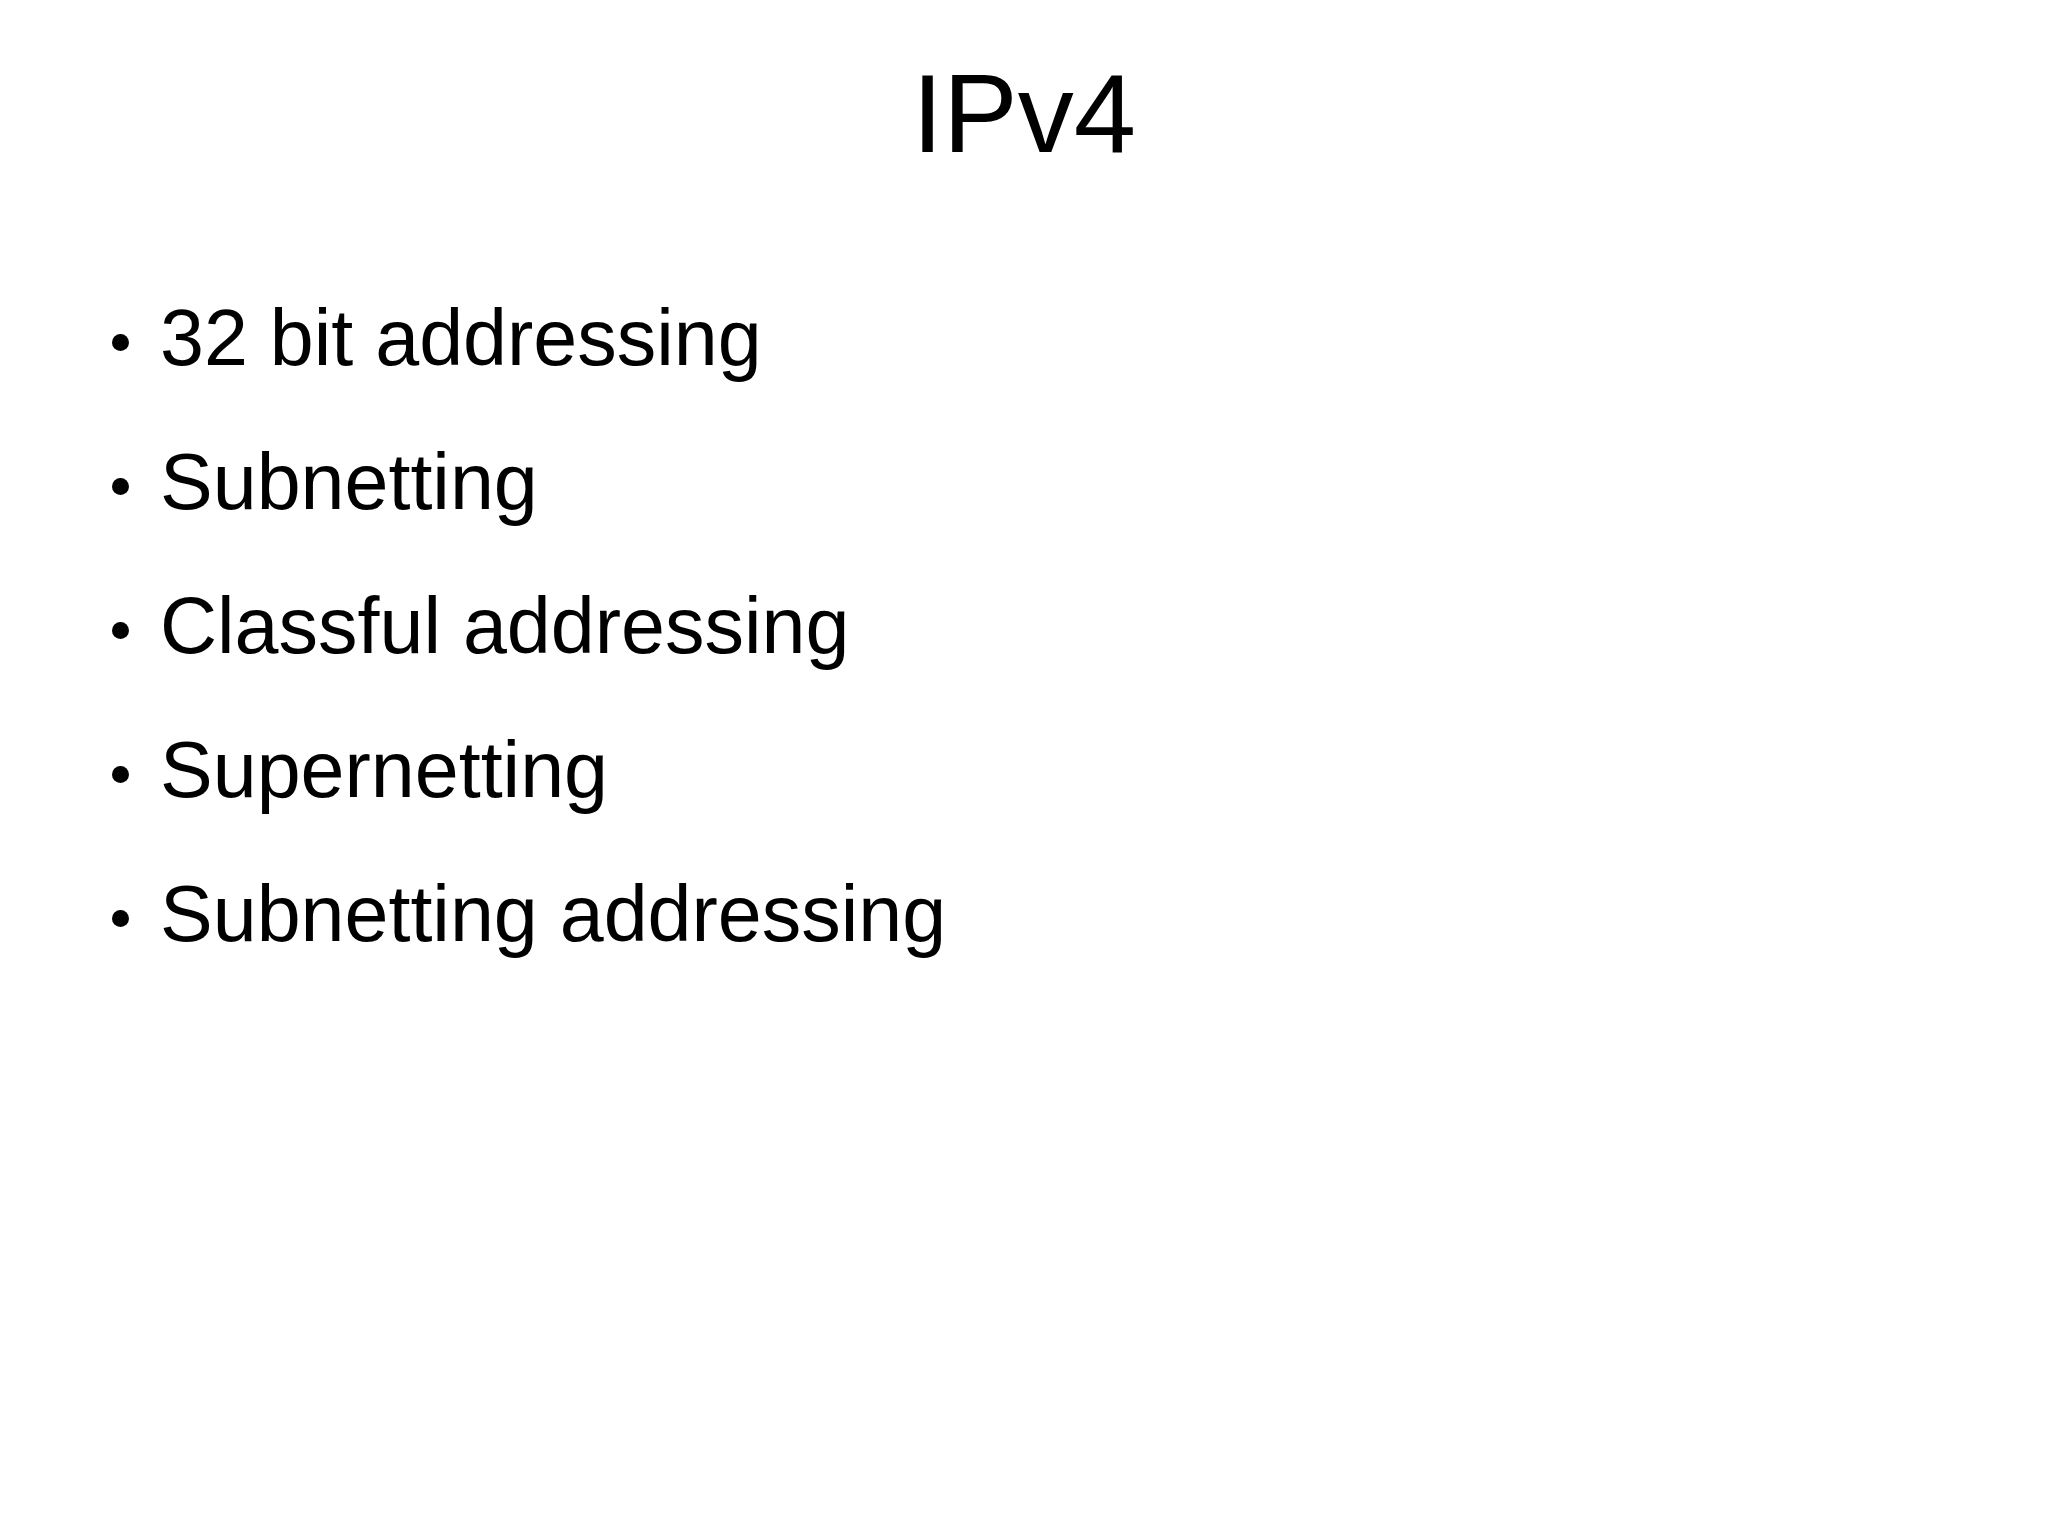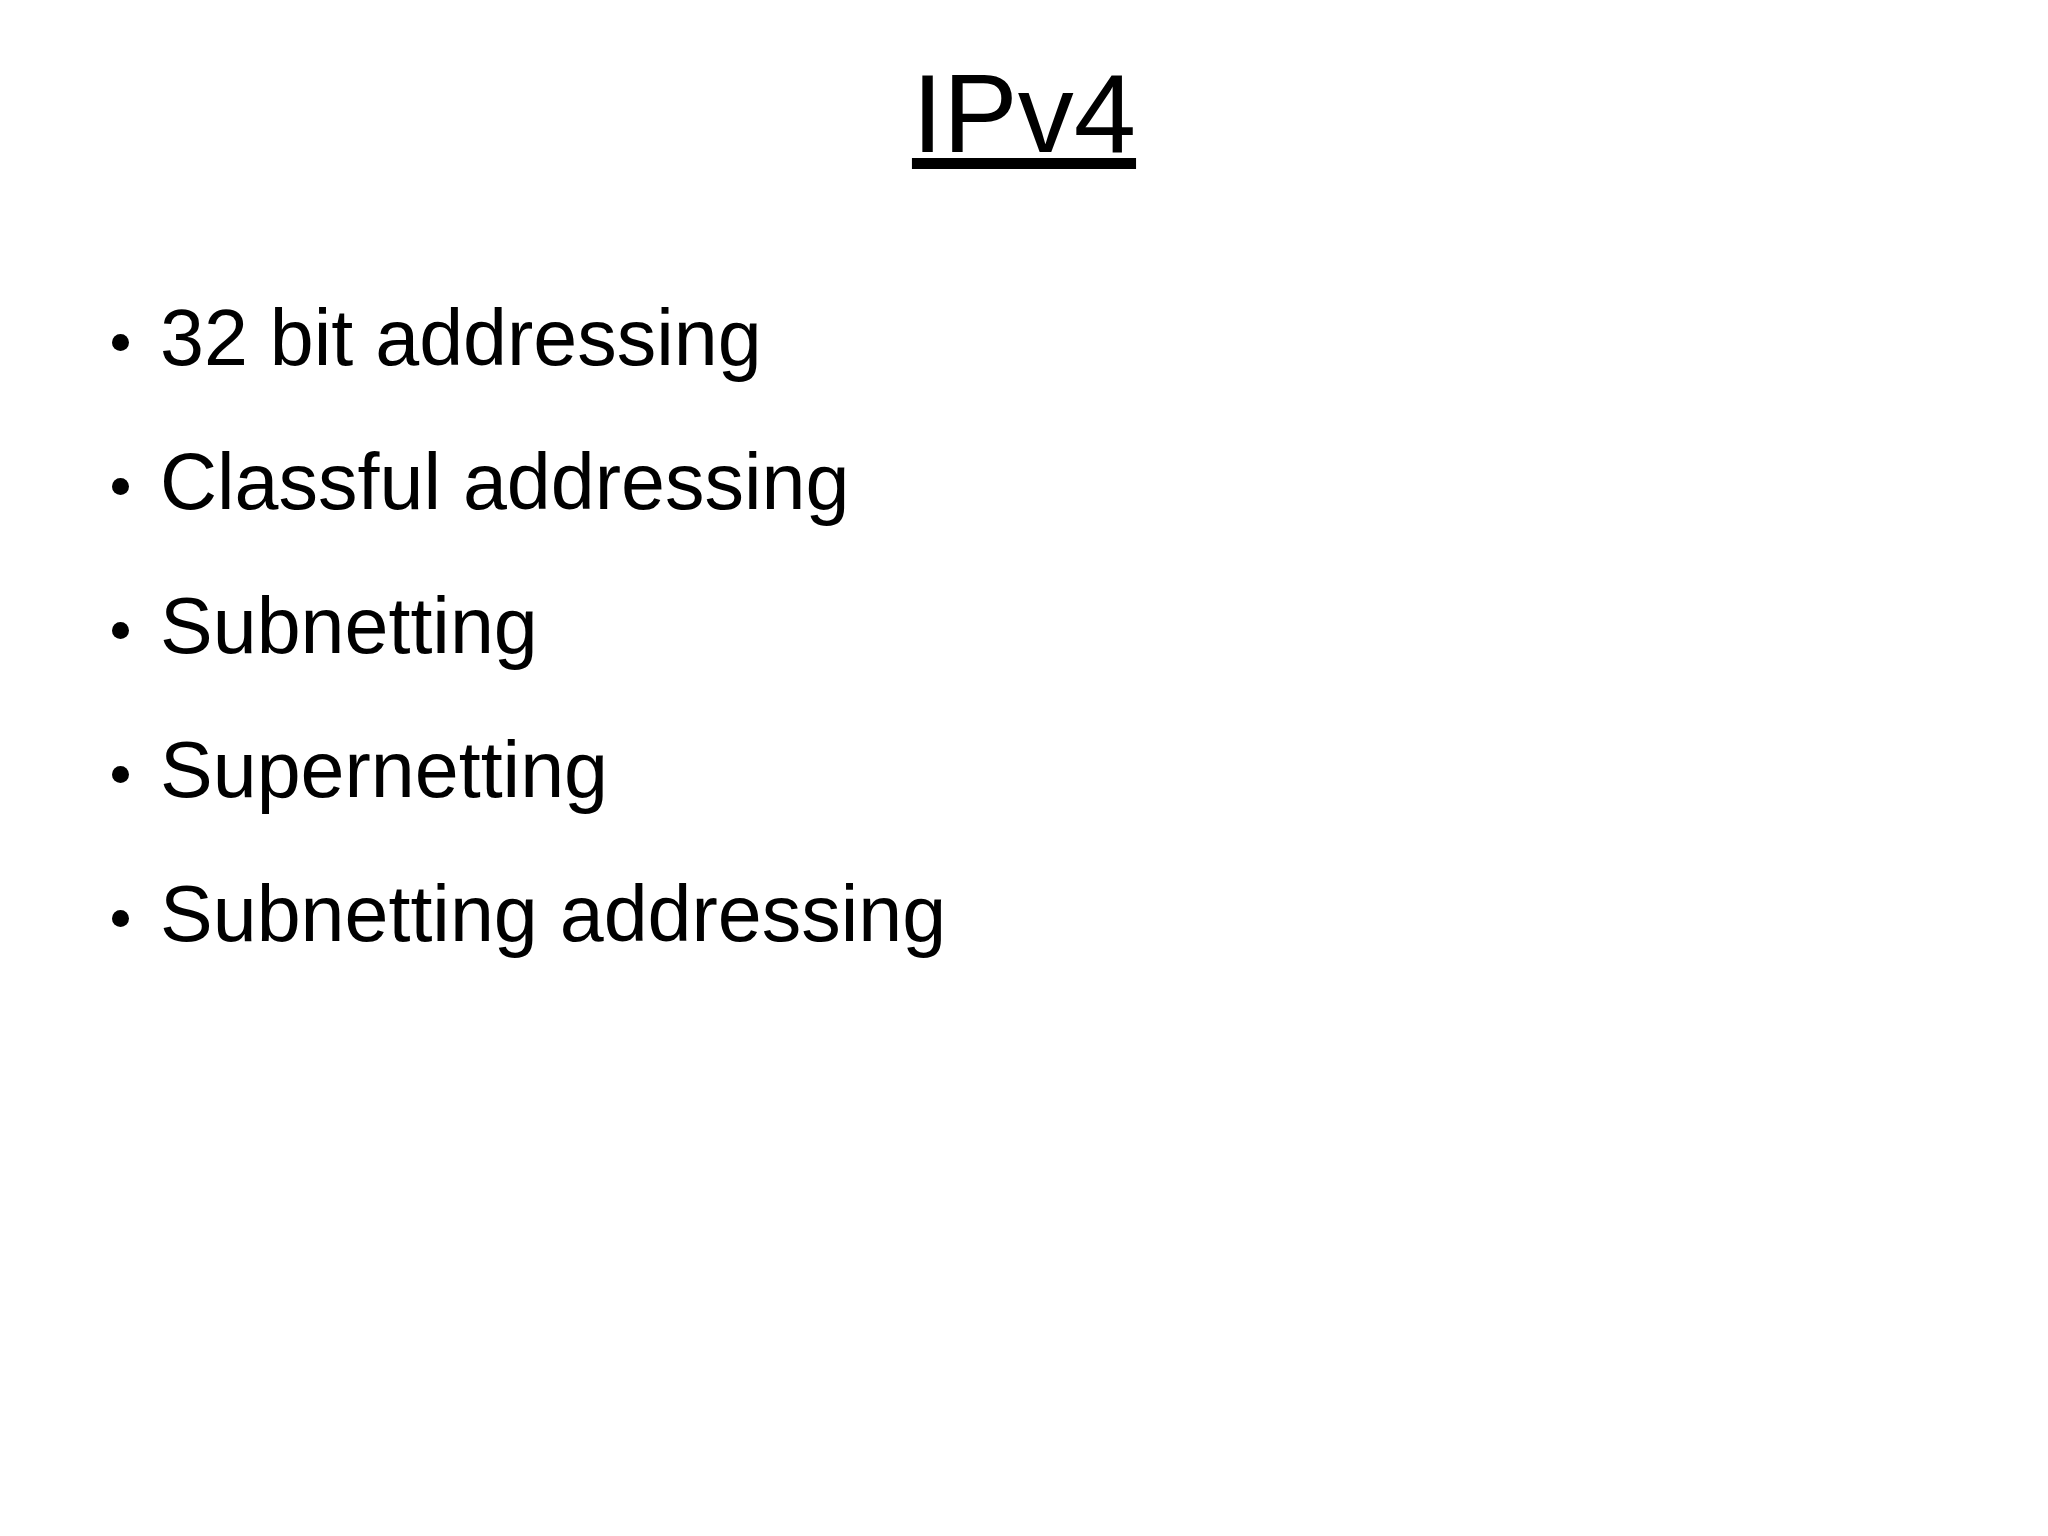--- a/index.html
+++ b/index.html
@@ -21,21 +21,20 @@
     top: 58px;
     left: 0;
     width: 100%;
     margin: 0;
     text-align: center;
     font-size: 112px;
     font-weight: 400;
     line-height: 1;
     letter-spacing: 0px;
     color: #000000;
-    text-decoration: underline;
   }
   .bullet-list {
     position: absolute;
     top: 298px;
     left: 0;
     right: 0;
     margin: 0;
     padding: 0;
     list-style: none;
   }
@@ -65,25 +64,25 @@
 <div class="slide">
   <h1 class="slide-title">IPv4</h1>
 
   <ul class="bullet-list">
     <li class="bullet-item">
       <span class="bullet-dot"></span>
       <span>32 bit addressing</span>
     </li>
     <li class="bullet-item">
       <span class="bullet-dot"></span>
-      <span>Classful addressing</span>
+      <span>Subnetting</span>
     </li>
     <li class="bullet-item">
       <span class="bullet-dot"></span>
-      <span>Subnetting</span>
+      <span>Classful addressing</span>
     </li>
     <li class="bullet-item">
       <span class="bullet-dot"></span>
       <span>Supernetting</span>
     </li>
     <li class="bullet-item">
       <span class="bullet-dot"></span>
       <span>Subnetting addressing</span>
     </li>
   </ul>

